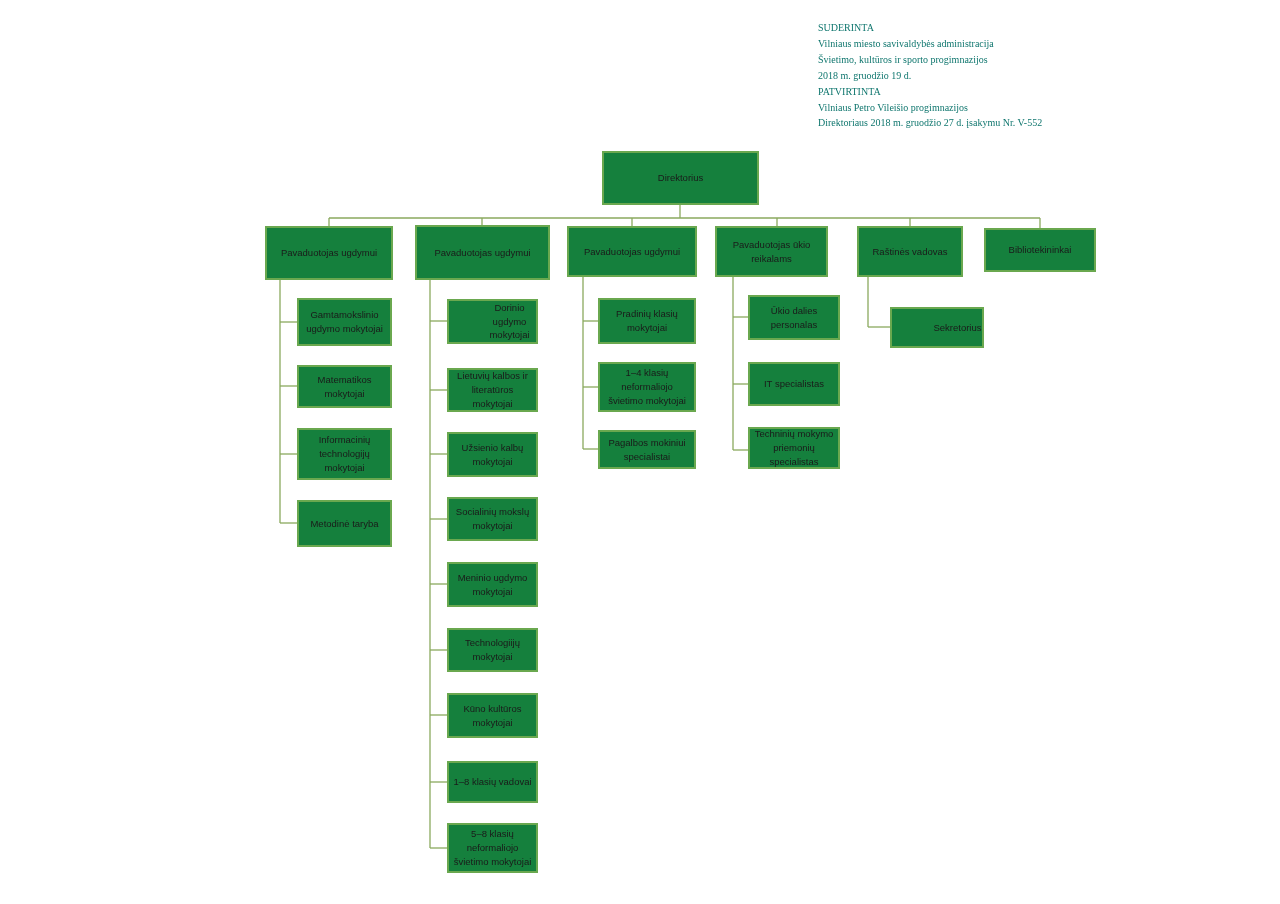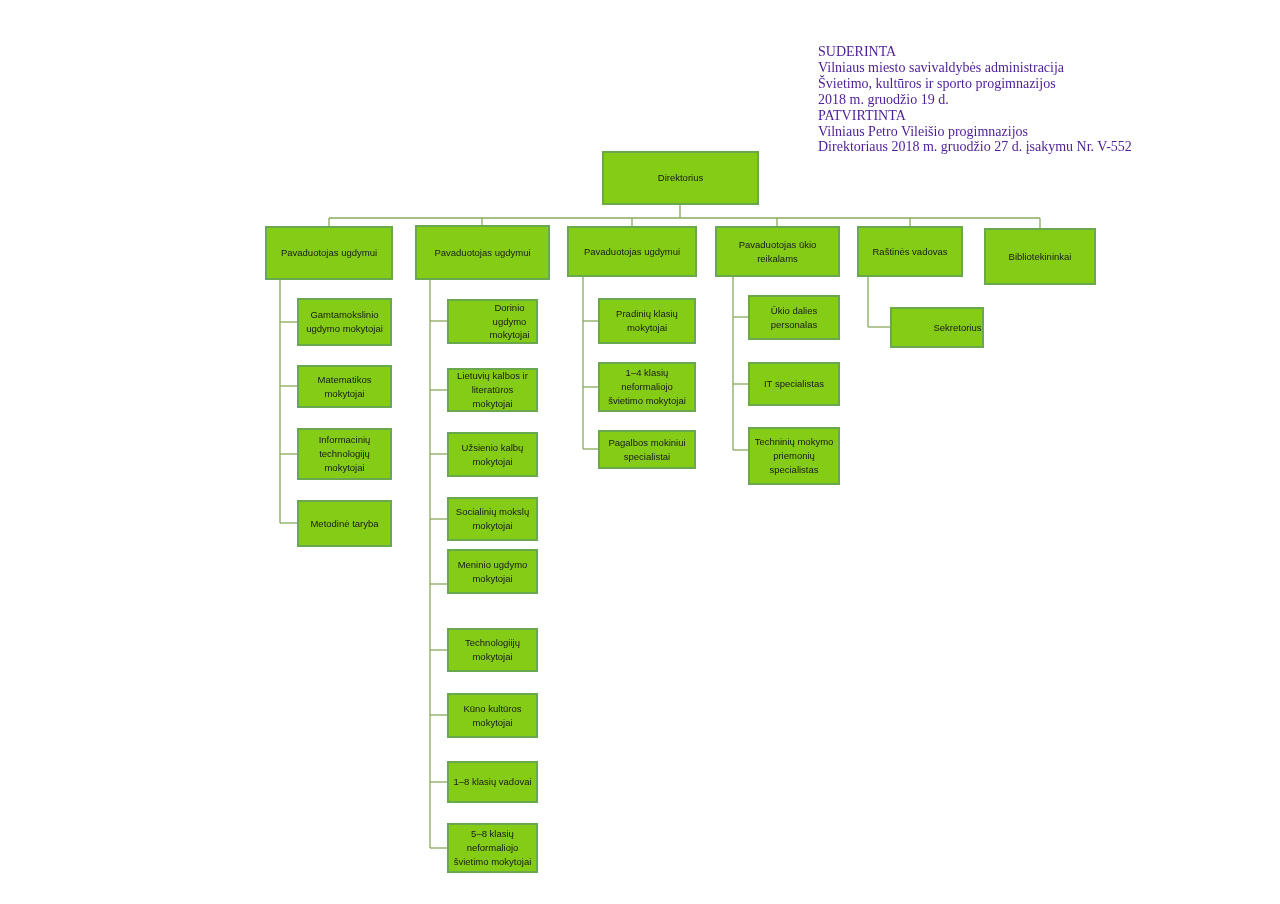--- a/index.html
+++ b/index.html
@@ -14,43 +14,42 @@
     background: #ffffff;
     overflow: hidden;
     font-family: "Liberation Sans", sans-serif;
   }
   .approval {
     position: absolute;
     left: 818px;
     top: 20px;
     width: 440px;
     font-family: "Liberation Serif", serif;
-    font-size: 14px;
+    font-size: 10px;
     line-height: 15.9px;
-    color: #4c1d95;
+    color: #0f766e;
     white-space: nowrap;
-    margin-top: 24px;
   }
   svg.connectors {
     position: absolute;
     left: 0;
     top: 0;
     width: 1280px;
     height: 904px;
     pointer-events: none;
   }
   svg.connectors line {
     stroke: #8aa95e;
     stroke-width: 1.3;
   }
   .node {
     position: absolute;
     box-sizing: border-box;
     border: 2px solid #6aa84f;
-    background: #84cc16;
+    background: #15803d;
     display: flex;
     align-items: center;
     justify-content: center;
     text-align: center;
     font-size: 9.5px;
     line-height: 1.45;
     color: #1a1a1a;
     padding: 2px 3px;
   }
 </style>
@@ -117,27 +116,27 @@
 
   <div class="node" style="left:265px; top:226px; width:128px; height:54px;">
     <span>Pavaduotojas ugdymui</span>
   </div>
   <div class="node" style="left:415px; top:225px; width:135px; height:55px; line-height:2.1;">
     <span>Pavaduotojas ugdymui</span>
   </div>
   <div class="node" style="left:567px; top:226px; width:130px; height:51px;">
     <span>Pavaduotojas ugdymui</span>
   </div>
-  <div class="node" style="left:715px; top:226px; width:125px; height:51px;">
+  <div class="node" style="left:715px; top:226px; width:113px; height:51px;">
     <span>Pavaduotojas ūkio reikalams</span>
   </div>
   <div class="node" style="left:857px; top:226px; width:106px; height:51px;">
     <span>Raštinės vadovas</span>
   </div>
-  <div class="node" style="left:984px; top:228px; width:112px; height:57px;">
+  <div class="node" style="left:984px; top:228px; width:112px; height:44px;">
     <span>Bibliotekininkai</span>
   </div>
 
   <div class="node" style="left:297px; top:298px; width:95px; height:48px;">
     <span>Gamtamokslinio ugdymo mokytojai</span>
   </div>
   <div class="node" style="left:297px; top:365px; width:95px; height:43px;">
     <span>Matematikos mokytojai</span>
   </div>
   <div class="node" style="left:297px; top:428px; width:95px; height:52px;">
@@ -152,21 +151,21 @@
   </div>
   <div class="node" style="left:447px; top:368px; width:91px; height:44px;">
     <span>Lietuvių kalbos ir literatūros mokytojai</span>
   </div>
   <div class="node" style="left:447px; top:432px; width:91px; height:45px;">
     <span>Užsienio kalbų mokytojai</span>
   </div>
   <div class="node" style="left:447px; top:497px; width:91px; height:44px;">
     <span>Socialinių mokslų mokytojai</span>
   </div>
-  <div class="node" style="left:447px; top:549px; width:91px; height:45px;">
+  <div class="node" style="left:447px; top:562px; width:91px; height:45px;">
     <span>Meninio ugdymo mokytojai</span>
   </div>
   <div class="node" style="left:447px; top:628px; width:91px; height:44px;">
     <span>Technologiijų mokytojai</span>
   </div>
   <div class="node" style="left:447px; top:693px; width:91px; height:45px;">
     <span>Kūno kultūros mokytojai</span>
   </div>
   <div class="node" style="left:447px; top:761px; width:91px; height:42px;">
     <span>1–8 klasių vadovai</span>
@@ -184,21 +183,21 @@
   <div class="node" style="left:598px; top:430px; width:98px; height:39px;">
     <span>Pagalbos mokiniui specialistai</span>
   </div>
 
   <div class="node" style="left:748px; top:295px; width:92px; height:45px;">
     <span>Ūkio dalies personalas</span>
   </div>
   <div class="node" style="left:748px; top:362px; width:92px; height:44px;">
     <span>IT specialistas</span>
   </div>
-  <div class="node" style="left:748px; top:427px; width:92px; height:58px;">
+  <div class="node" style="left:748px; top:427px; width:92px; height:42px;">
     <span>Techninių mokymo priemonių specialistas</span>
   </div>
 
   <div class="node" style="left:890px; top:307px; width:94px; height:41px;padding-left:44px;">
     <span>Sekretorius</span>
   </div>
 
 </div>
 
 </body></html>

